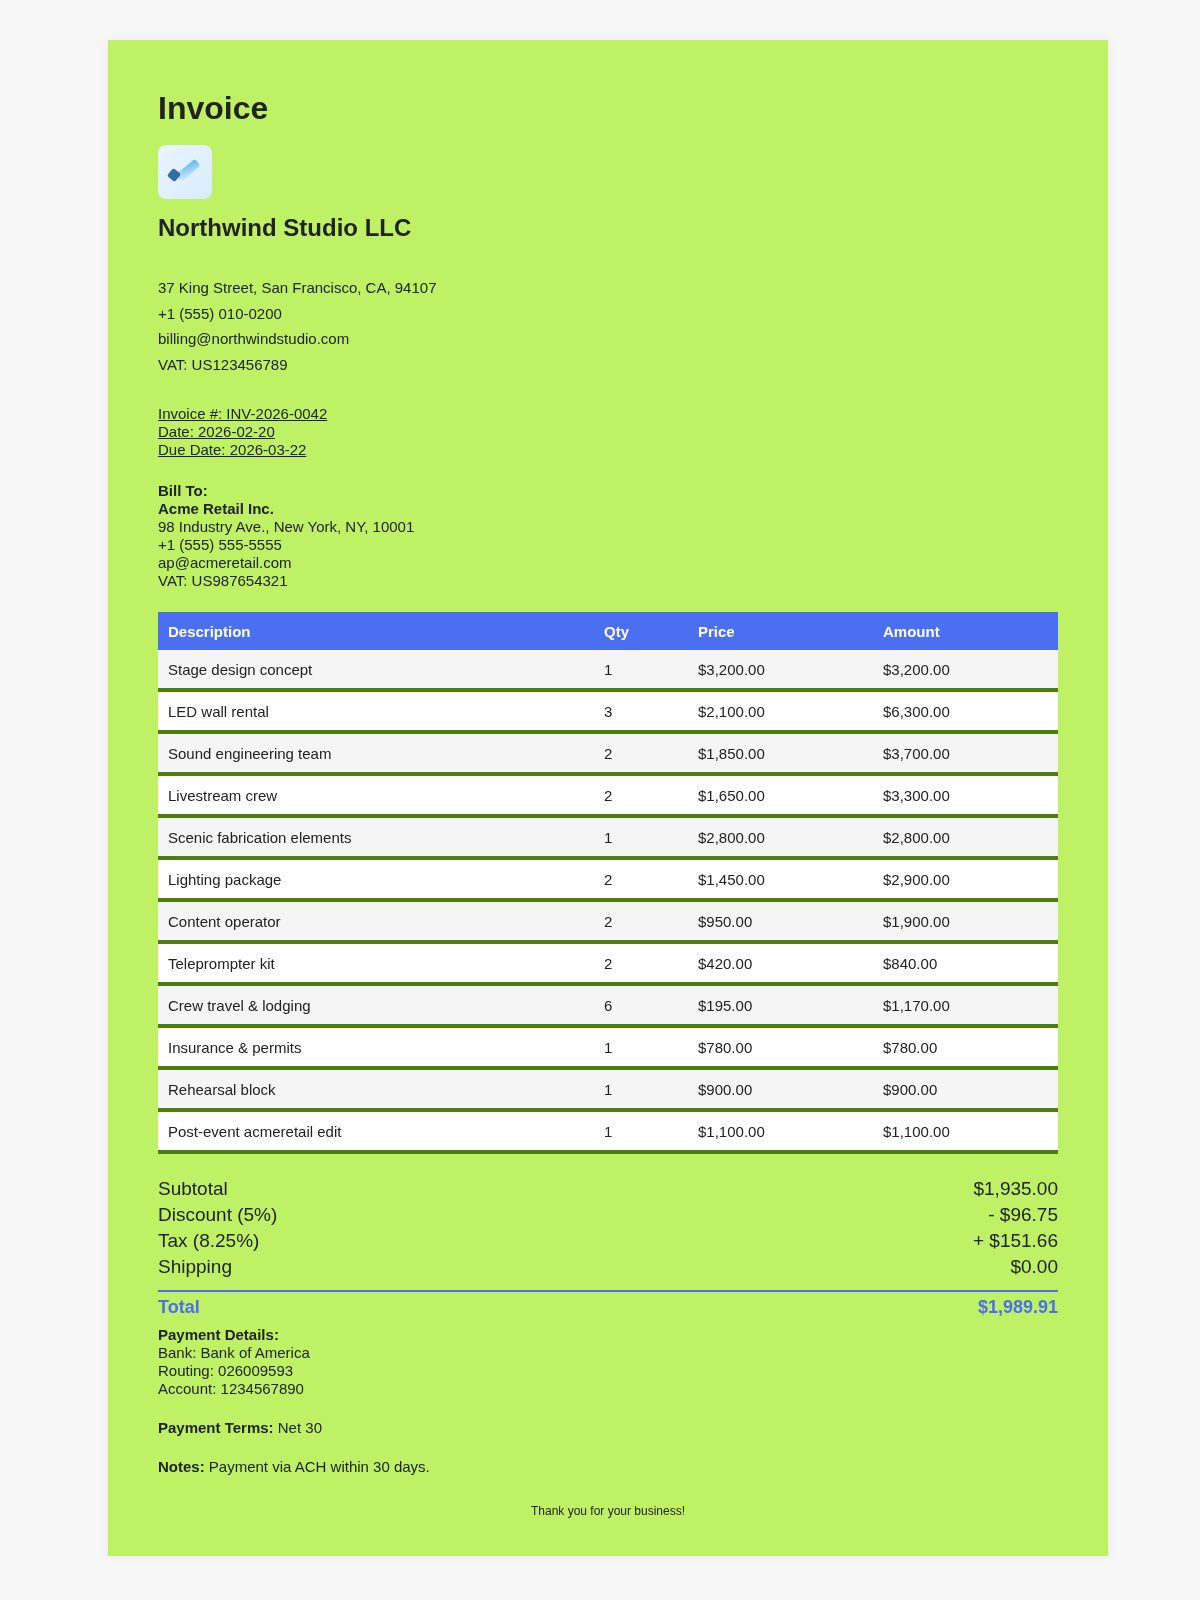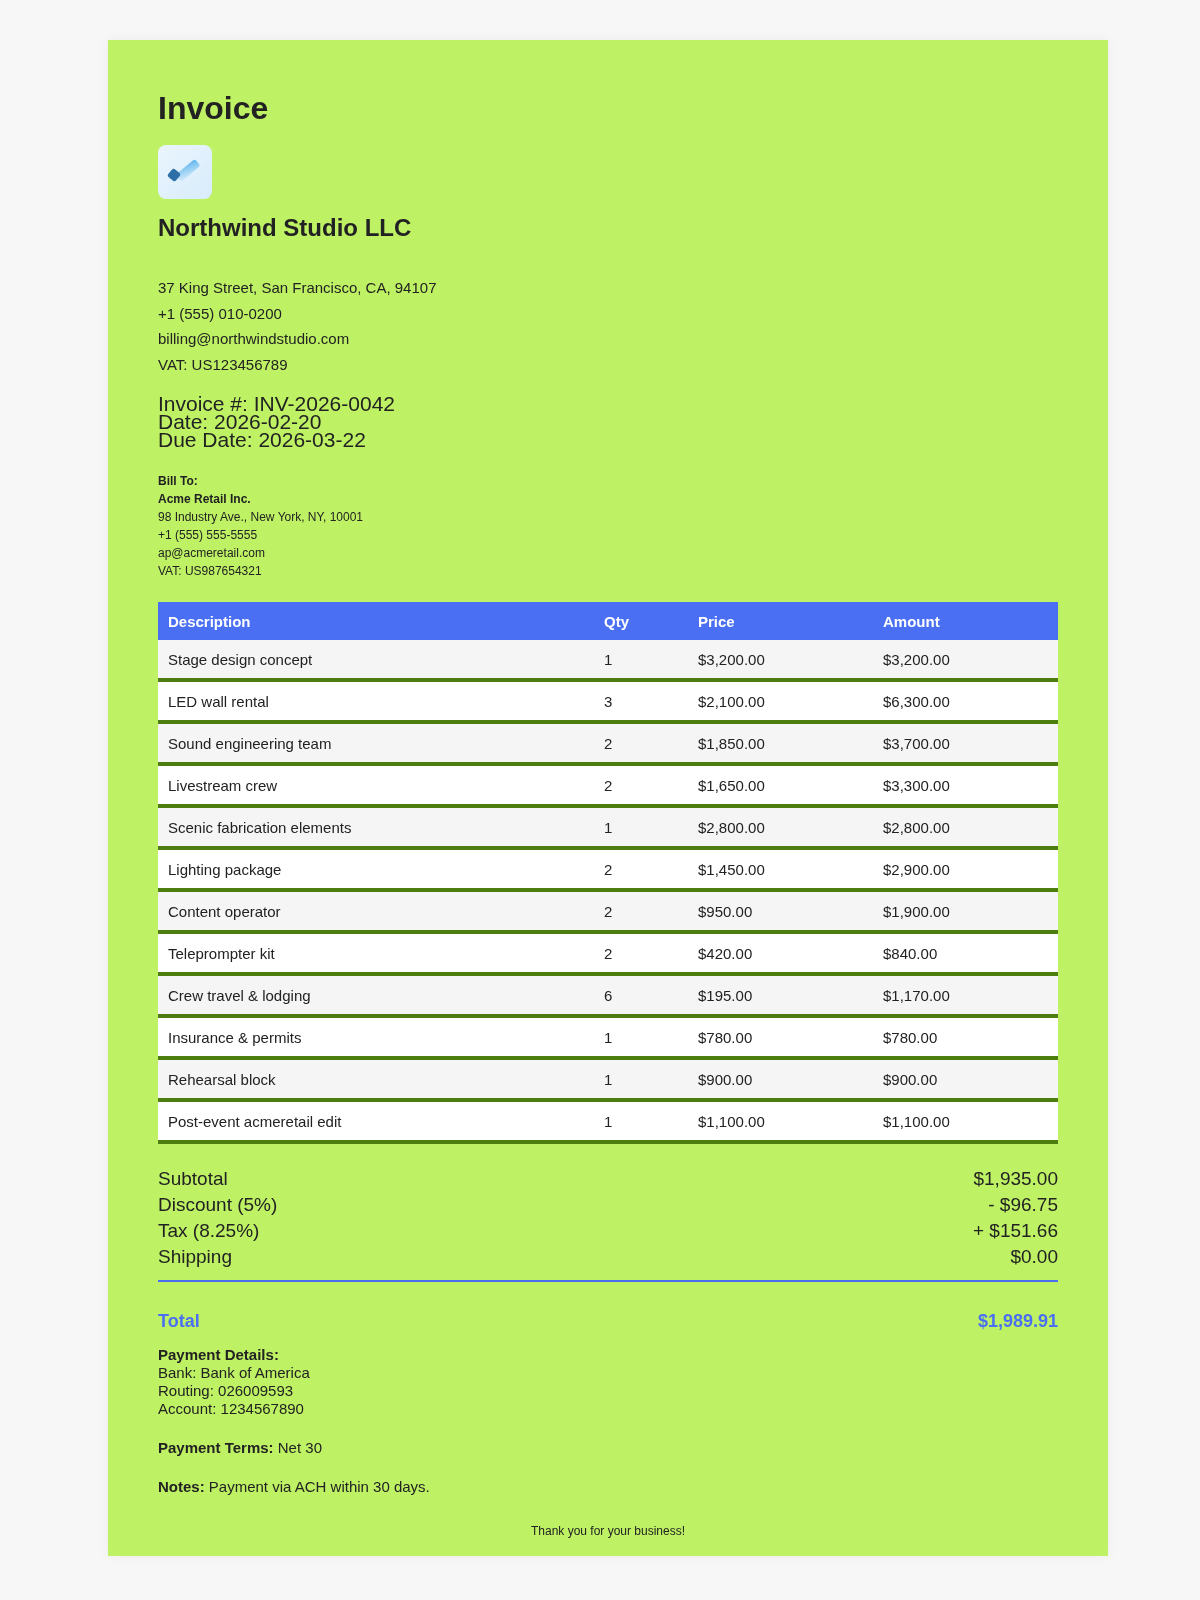--- a/index.html
+++ b/index.html
@@ -46,27 +46,28 @@
       line-height: 30px;
       color: #222;
     }
     .company-info {
       margin-top: 32px;
       font-size: 15px;
       line-height: 25.5px;
       color: #222;
     }
     .meta {
-      margin-top: 18px;
-      font-size: 21px;
+      margin-top: 28px;
+      font-size: 15px;
       line-height: 18px;
+      text-decoration: underline;
     }
     .billto {
       margin-top: 23px;
-      font-size: 12px;
+      font-size: 15px;
       line-height: 18px;
     }
     .billto .b { font-weight: bold; }
     table.items {
       margin-top: 22px;
       width: 900px;
       border-collapse: collapse;
       font-size: 15px;
     }
     table.items th {
@@ -99,28 +100,28 @@
       justify-content: space-between;
       line-height: 26px;
       height: 26px;
     }
     .total-line {
       margin-top: 10px;
       border-top: 2px solid #4a6ff3;
       width: 900px;
       display: flex;
       justify-content: space-between;
-      padding-top: 28px;
+      padding-top: 4px;
       font-size: 18px;
       font-weight: bold;
       color: #4a6ff3;
       line-height: 22px;
     }
     .payment {
-      margin-top: 14px;
+      margin-top: 8px;
       font-size: 15px;
       line-height: 18px;
     }
     .payment .b { font-weight: bold; }
     .terms, .notes {
       margin-top: 21px;
       font-size: 15px;
       line-height: 18px;
     }
     .terms .b, .notes .b { font-weight: bold; }

